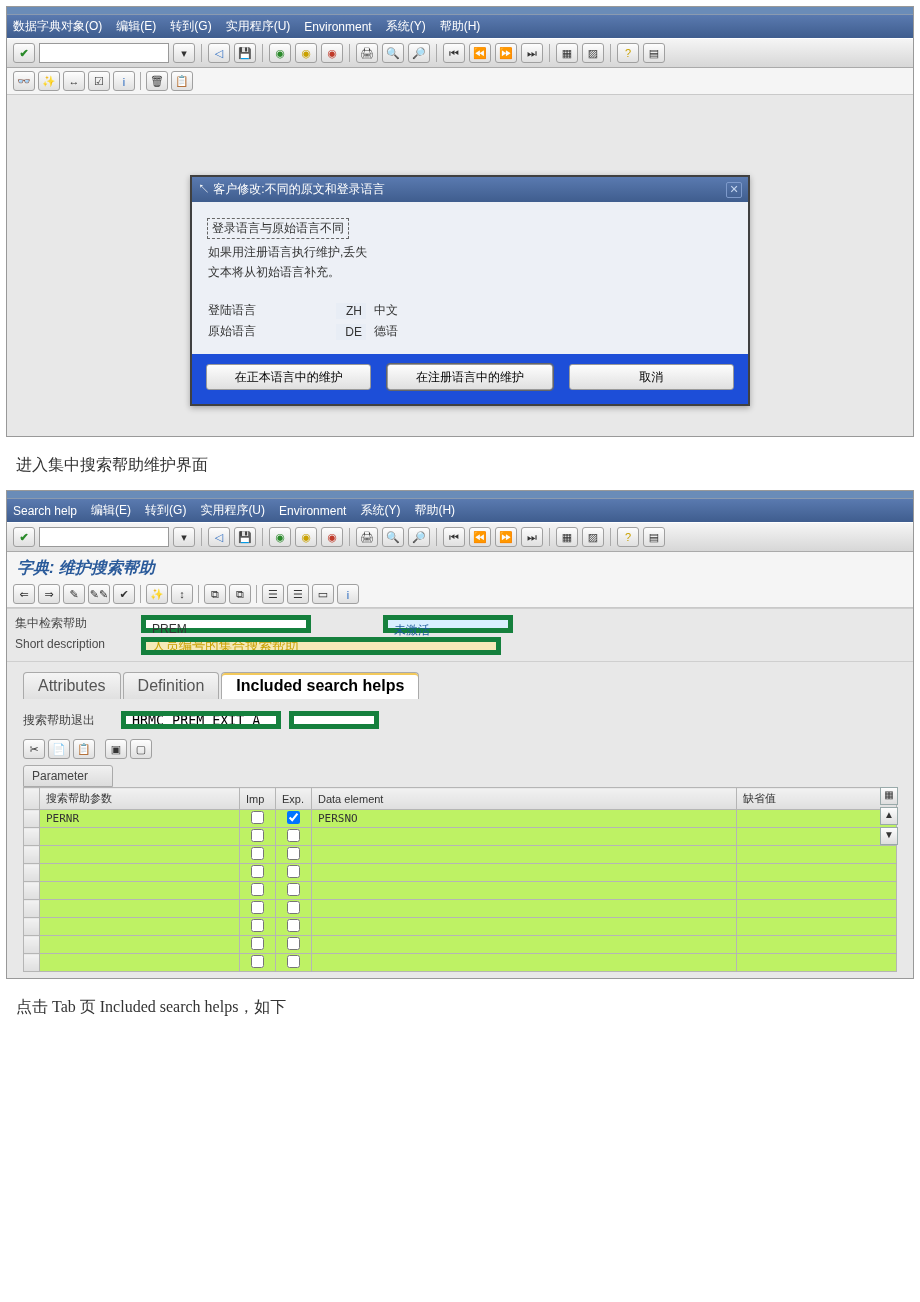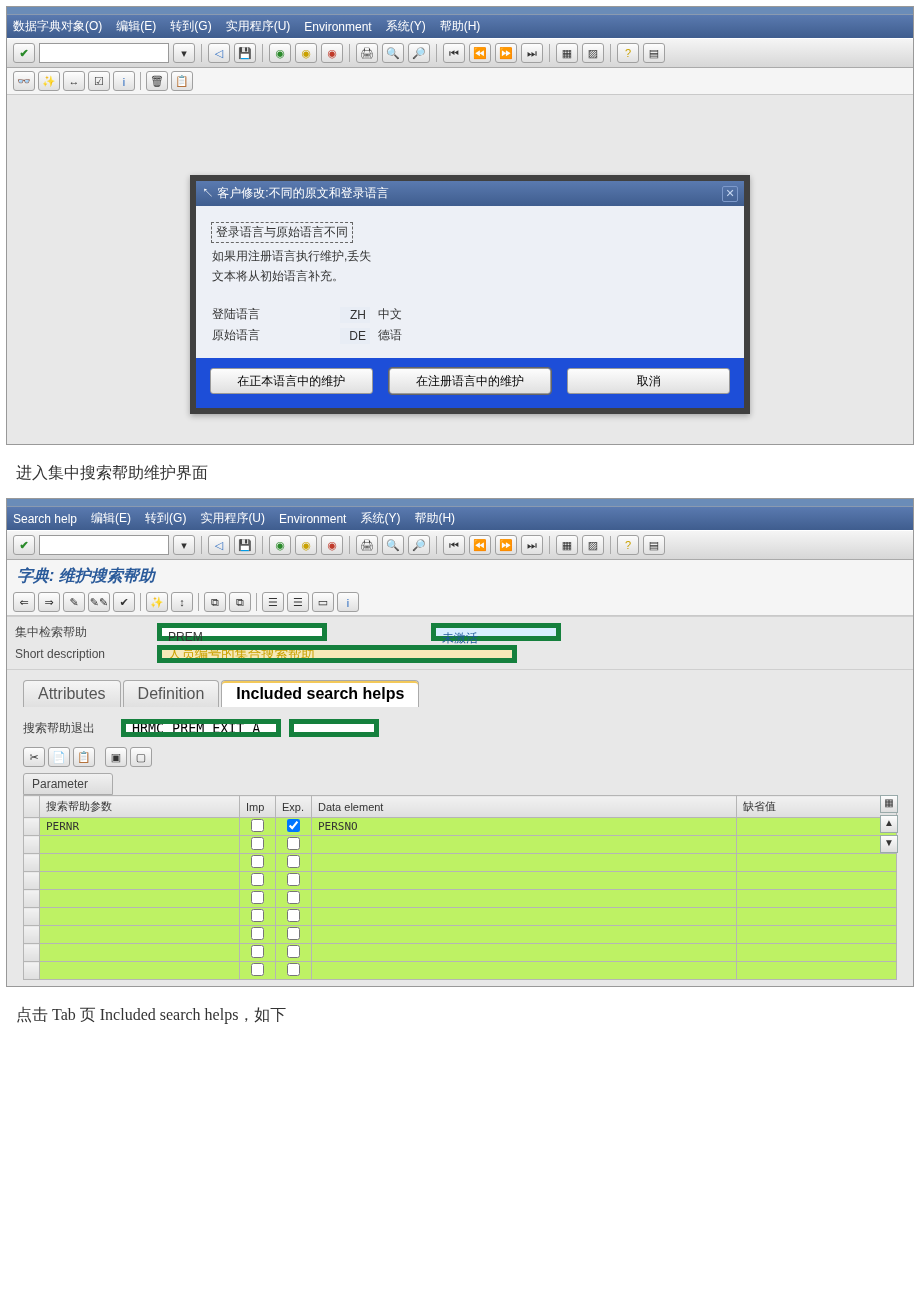--- a/index.html
+++ b/index.html
@@ -13,37 +13,37 @@
   .tool-btn { width: 22px; height: 20px; border: 1px solid #a0a0a0; background: linear-gradient(#fdfdfd, #e0e0e0); border-radius: 3px; display: inline-flex; align-items: center; justify-content: center; font-size: 11px; cursor: pointer; }
   .tool-sep { width: 1px; height: 18px; background: #aaa; margin: 0 2px; }
   .tool-field { height: 20px; border: 1px solid #999; background: #fff; }
   .tool-field.big { width: 130px; }
   .check-icon { color: #2a8a2a; font-weight: bold; }
   .page-title { font-size: 16px; font-style: italic; color: #2a5a9a; font-weight: bold; padding: 6px 10px 2px 10px; background: #f5f5f5; }
   .subtoolbar { background: #f5f5f5; border-bottom: 1px solid #c9c9c9; padding: 3px 6px; display: flex; gap: 3px; align-items: center; }
   .content-area { background: #e8e8e8; padding: 0; min-height: 200px; position: relative; }
   .content-area.tall { min-height: 330px; padding: 80px 40px 30px 60px; }
   
-  .dialog { background: #fff; border: 6px solid #404040; width: 560px; margin: 0 auto; box-shadow: 0 2px 6px rgba(0,0,0,0.3); }
+  .dialog { background: #fff; border: 2px solid #404040; width: 560px; margin: 0 auto; box-shadow: 0 2px 6px rgba(0,0,0,0.3); }
   .dialog-title { background: linear-gradient(#5a7ab0 0%, #3f5d8e 100%); color: #fff; padding: 4px 6px; display: flex; justify-content: space-between; align-items: center; }
   .dialog-title .close { width: 16px; height: 16px; border: 1px solid #7e9acb; color: #c5d6f0; text-align: center; line-height: 13px; font-size: 11px; border-radius: 2px; cursor: pointer; }
   .dialog-body { padding: 14px 16px; color: #333; background: #edf0f6; }
   .dialog-text { margin: 3px 0; }
   .dialog-text.boxed { display: inline-block; outline: 1px dashed #666; padding: 1px 4px; }
   .lang-row { display: flex; align-items: center; gap: 8px; margin-top: 4px; }
   .lang-label { width: 120px; }
   .lang-code { width: 30px; text-align: right; background: #e8edf5; padding: 1px 4px; }
   .dialog-buttons { display: flex; gap: 16px; padding: 10px 14px 14px 14px; background: #1d4ed8; }
   .dlg-btn { flex: 1; height: 26px; border: 1px solid #999; background: linear-gradient(#fdfdfd, #e0e0e0); border-radius: 3px; cursor: pointer; font-size: 12px; }
   .dlg-btn.default { outline: 1px solid #666; }
   
   .caption { font-family: "SimSun", "Songti SC", serif; font-size: 16px; padding: 18px 10px 14px 10px; }
   
   .info-strip { background: #e8e8e8; border-top: 1px solid #cfcfcf; border-bottom: 1px solid #cfcfcf; padding: 4px 8px; }
-  .info-row { display: flex; align-items: center; gap: 22px; padding: 2px 0; }
+  .info-row { display: flex; align-items: flex-start; gap: 6px; padding: 2px 0; }
   .info-label { width: 120px; color: #4a4a4a; }
   .info-val { border: 5px solid #15803d; background: #fff; padding: 2px 6px; height: 18px; display: inline-block; }
   .info-val.wide { width: 170px; }
   .info-val.yellow { background: #f6e9b8; }
   .info-val.status { background: #d8efff; color: #1b5a9a; width: 130px; }
   .info-val.wide2 { width: 360px; }
   .tabs { display: flex; background: #e8e8e8; padding: 10px 10px 0 16px; gap: 0; }
   .tab { border: 1px solid #aaa; border-bottom: none; padding: 4px 14px; background: linear-gradient(#f5f5f5,#e0e0e0); color: #555; font-size: 16px; border-radius: 4px 4px 0 0; margin-right: 2px; cursor: pointer; }
   .tab.active { background: #fff; color: #000; box-shadow: inset 0 2px 0 #f3c95a; font-weight: bold; }
   .tab-body { background: #e8e8e8; padding: 12px 16px 6px 16px; }

